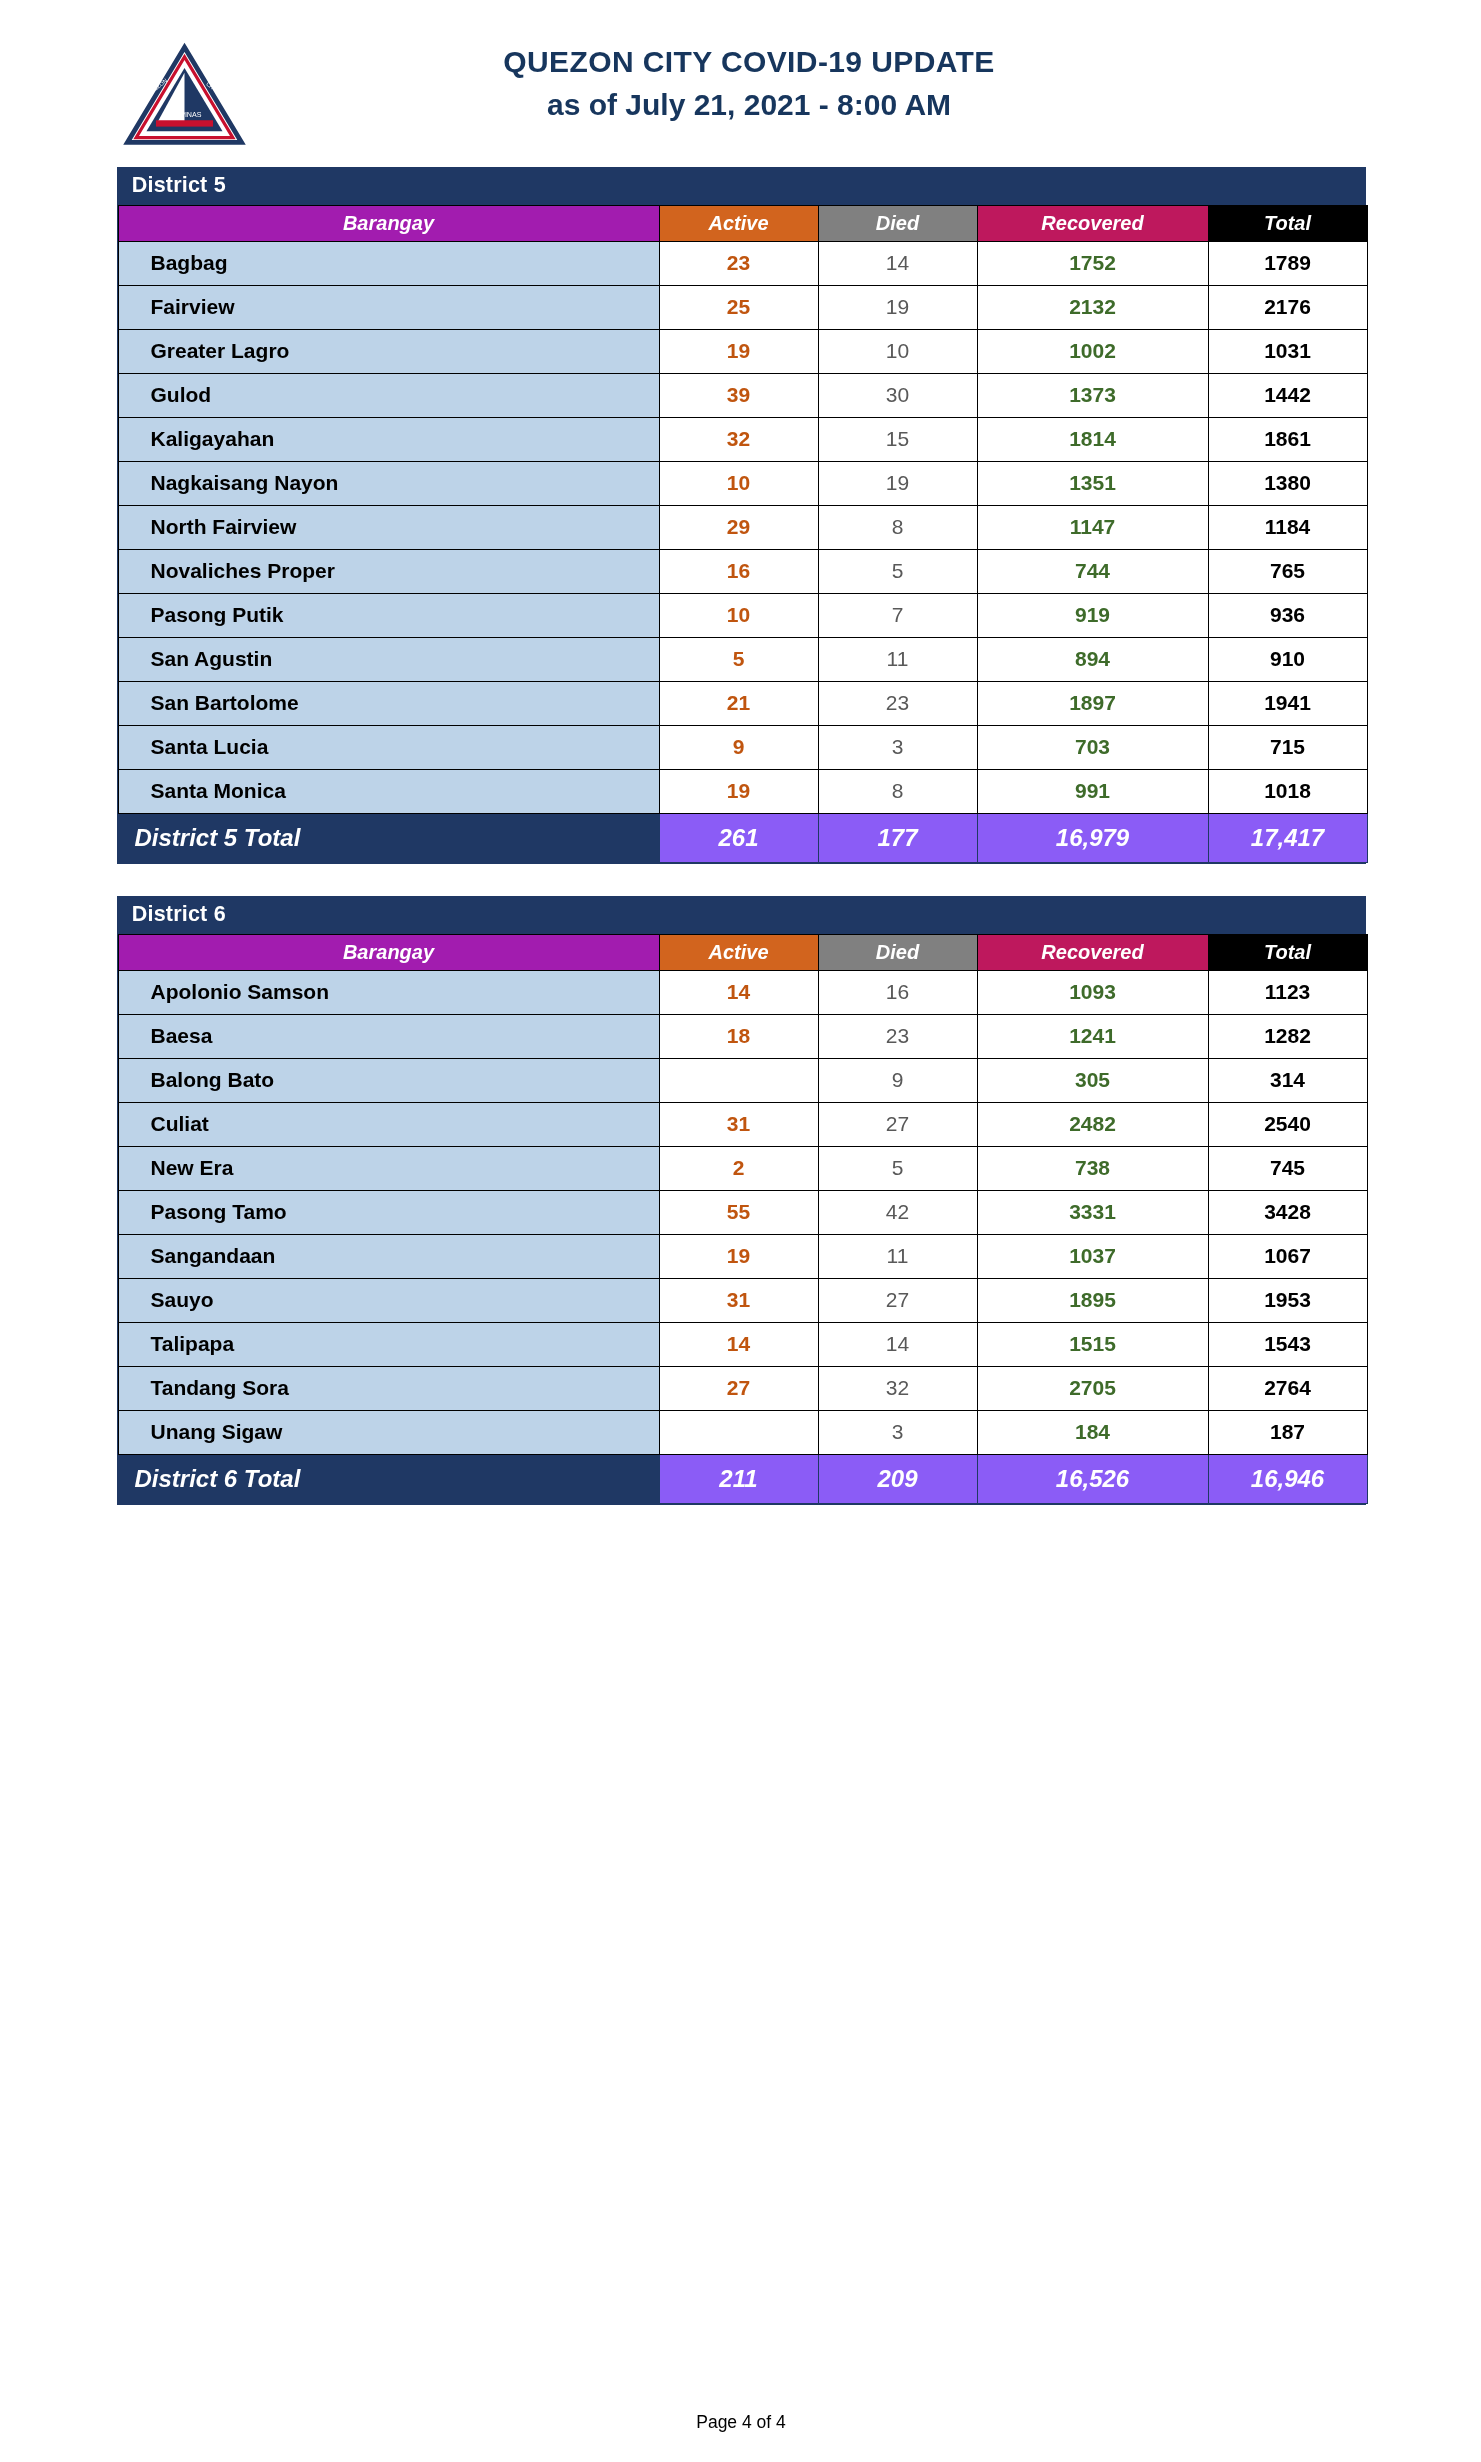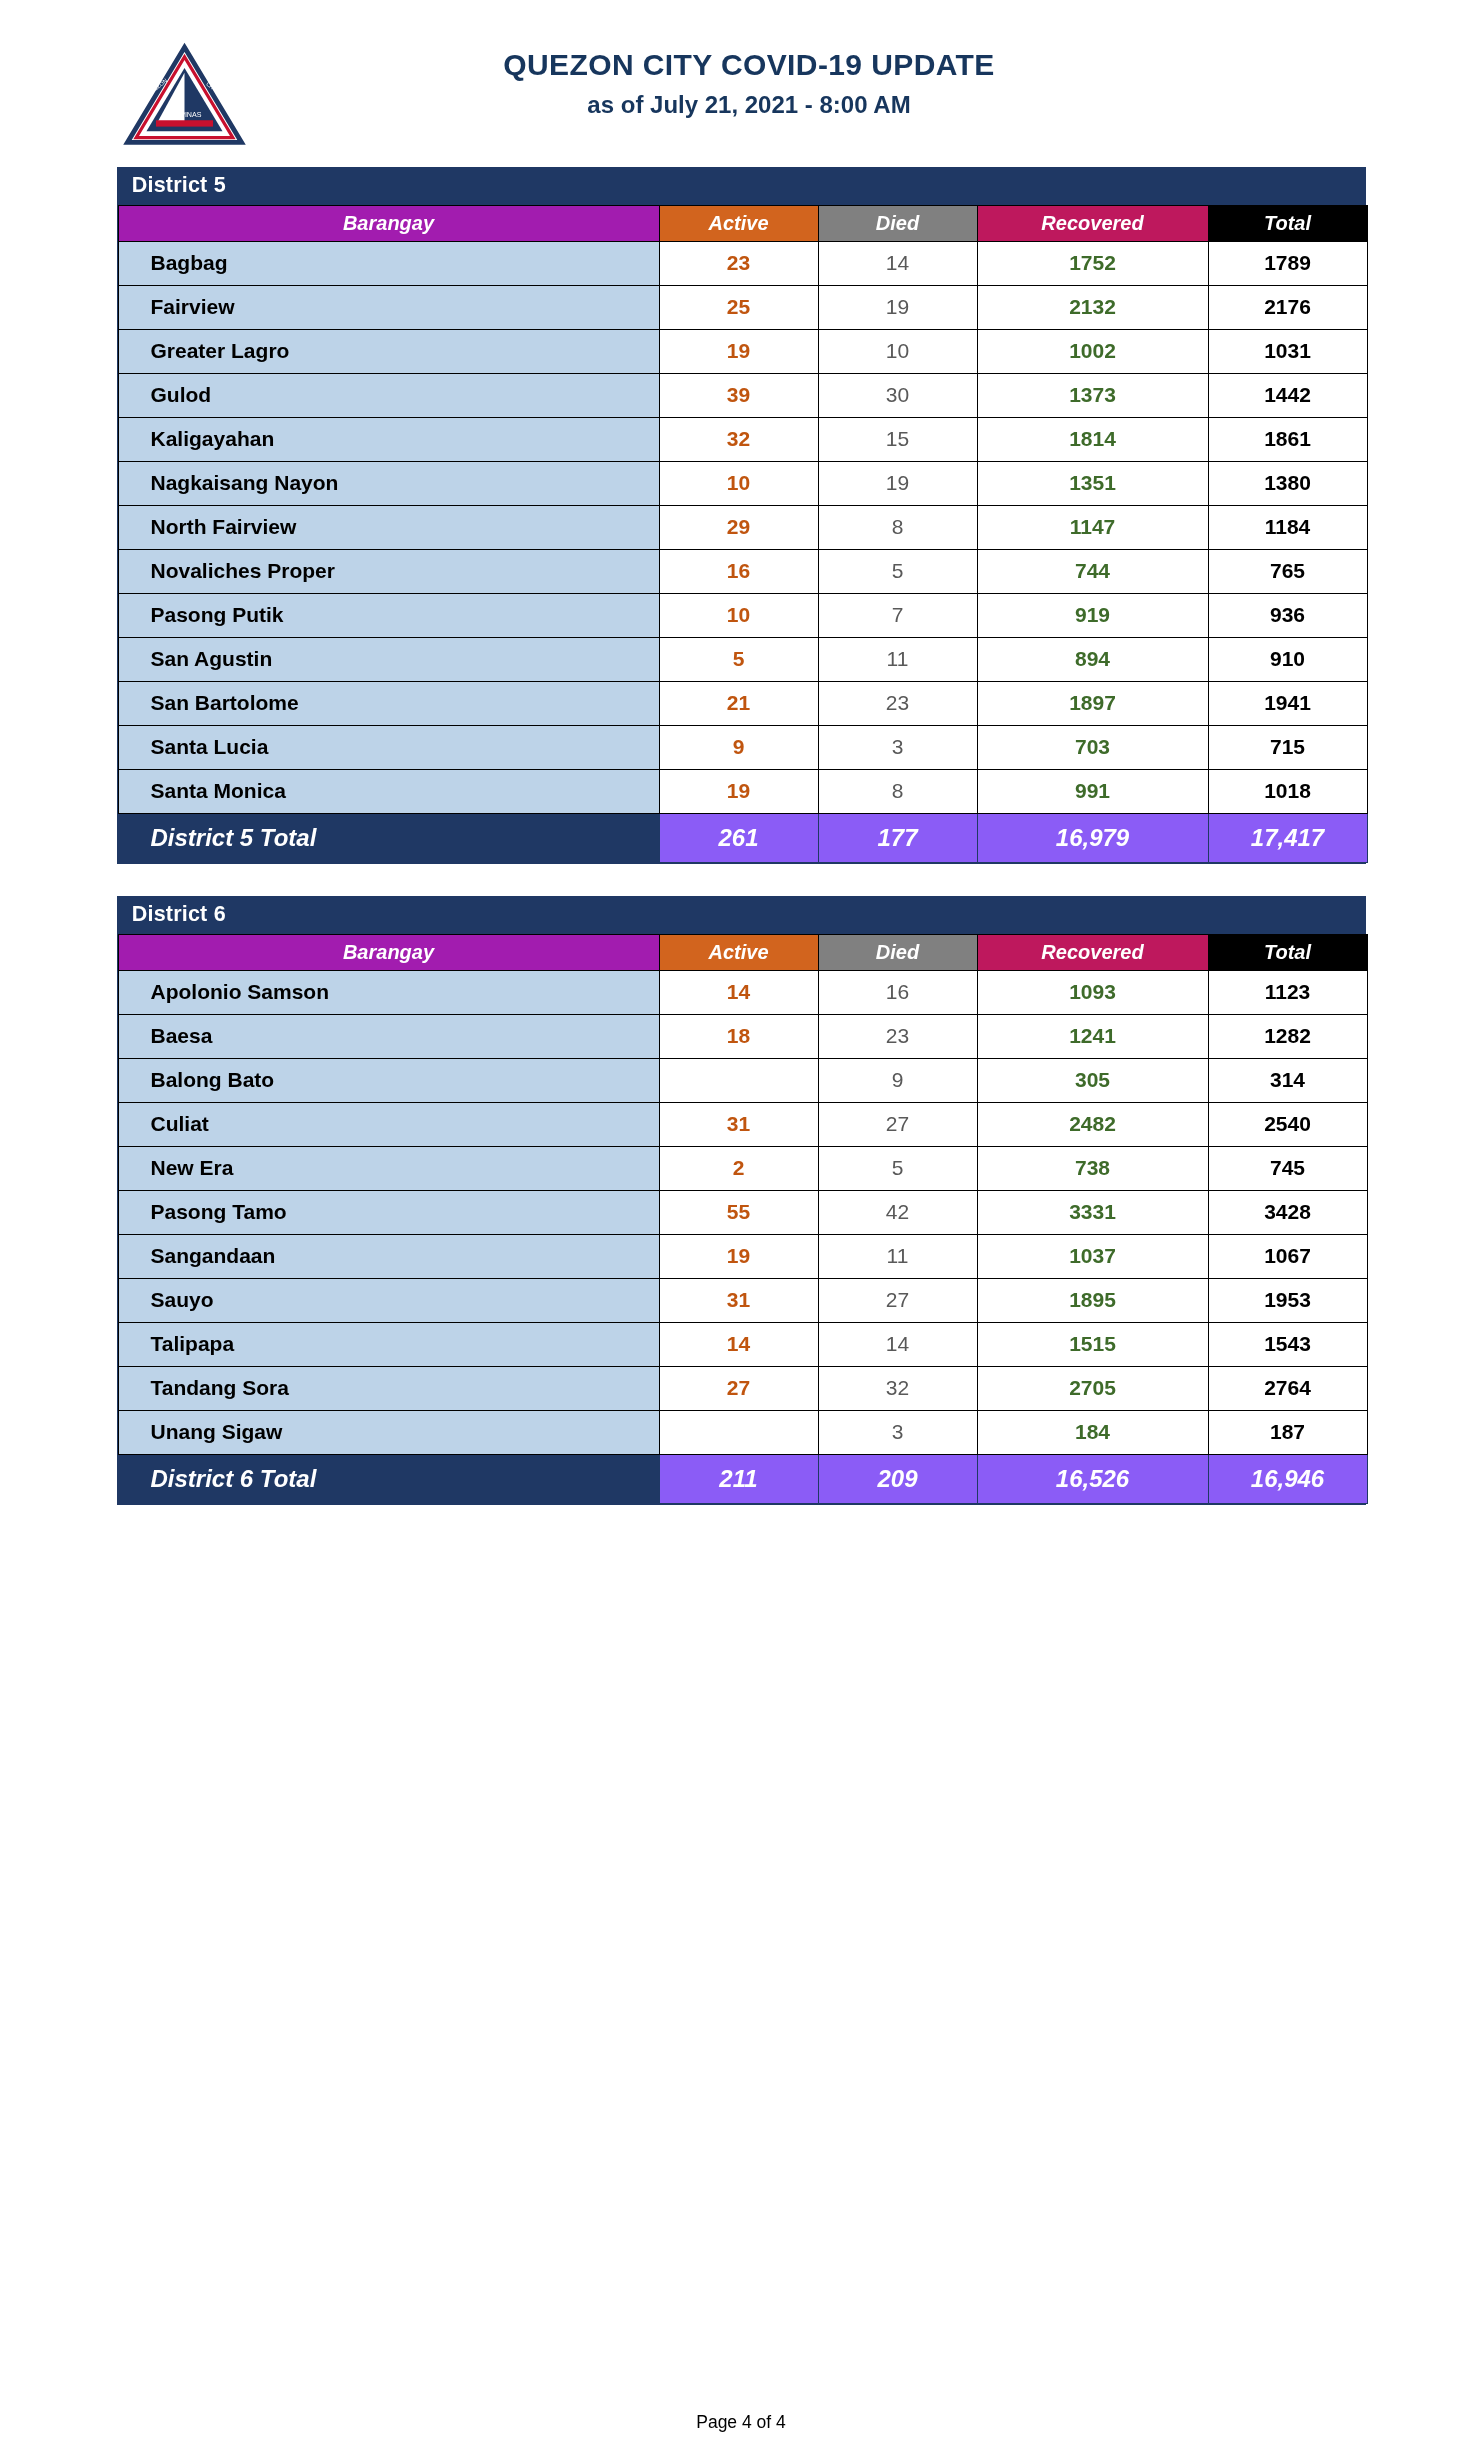--- a/index.html
+++ b/index.html
@@ -42,21 +42,21 @@
     margin-left: 16px;
   }
   .header-title {
     font-size: 30px;
     font-weight: bold;
     color: #17365d;
     letter-spacing: 0.4px;
     line-height: 1.15;
   }
   .header-subtitle {
-    font-size: 24px;
+    font-size: 30px;
     font-weight: bold;
     color: #17365d;
     margin-top: 8px;
   }
 
   
   .table-block {
     margin: 0 auto;
     width: 1249px;
     border: 1.6px solid #1f3864;
@@ -126,21 +126,21 @@
     color: #ffffff;
     font-weight: bold;
     font-style: italic;
     font-size: 24px;
     border: 0.8px solid #1f3864;
     height: 49px;
     box-sizing: border-box;
   }
   tfoot td.lbl {
     text-align: left;
-    padding-left: 32px;
+    padding-left: 16px;
   }
   tfoot td.num {
     text-align: center;
     background: #8b5cf6;
     color: #ffffff;
   }
 
   .footer {
     position: absolute;
     bottom: 29px;

